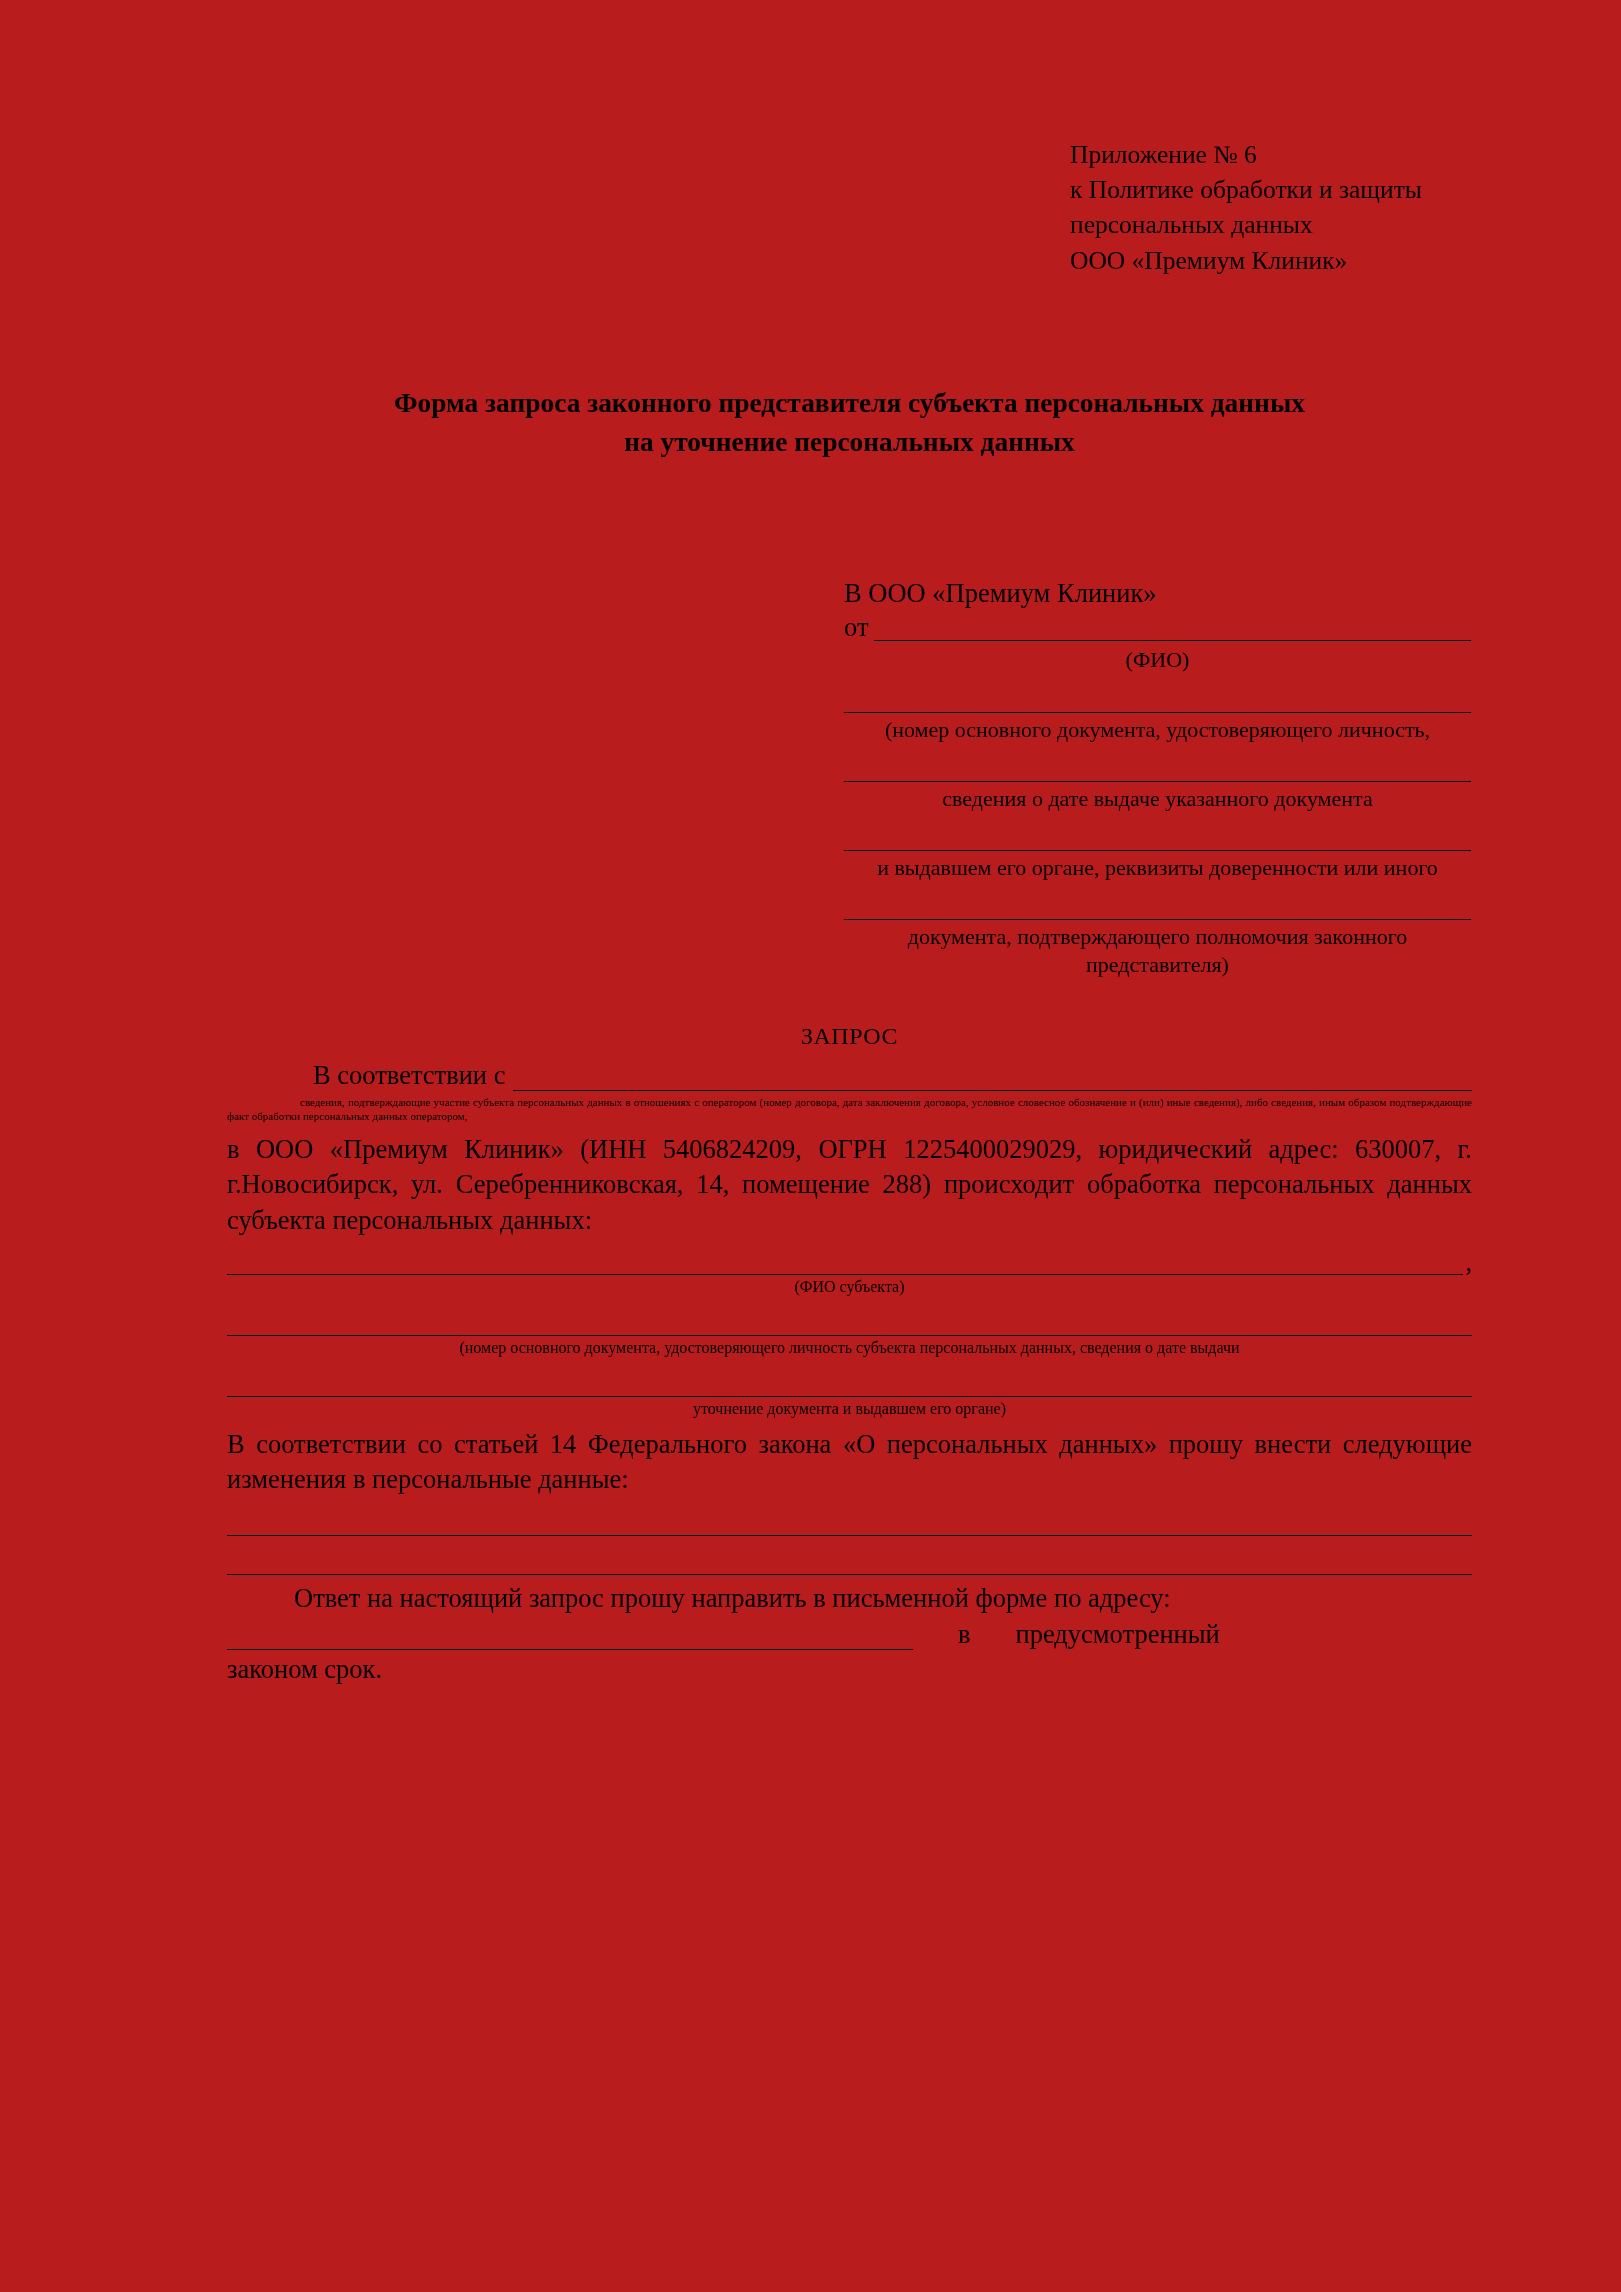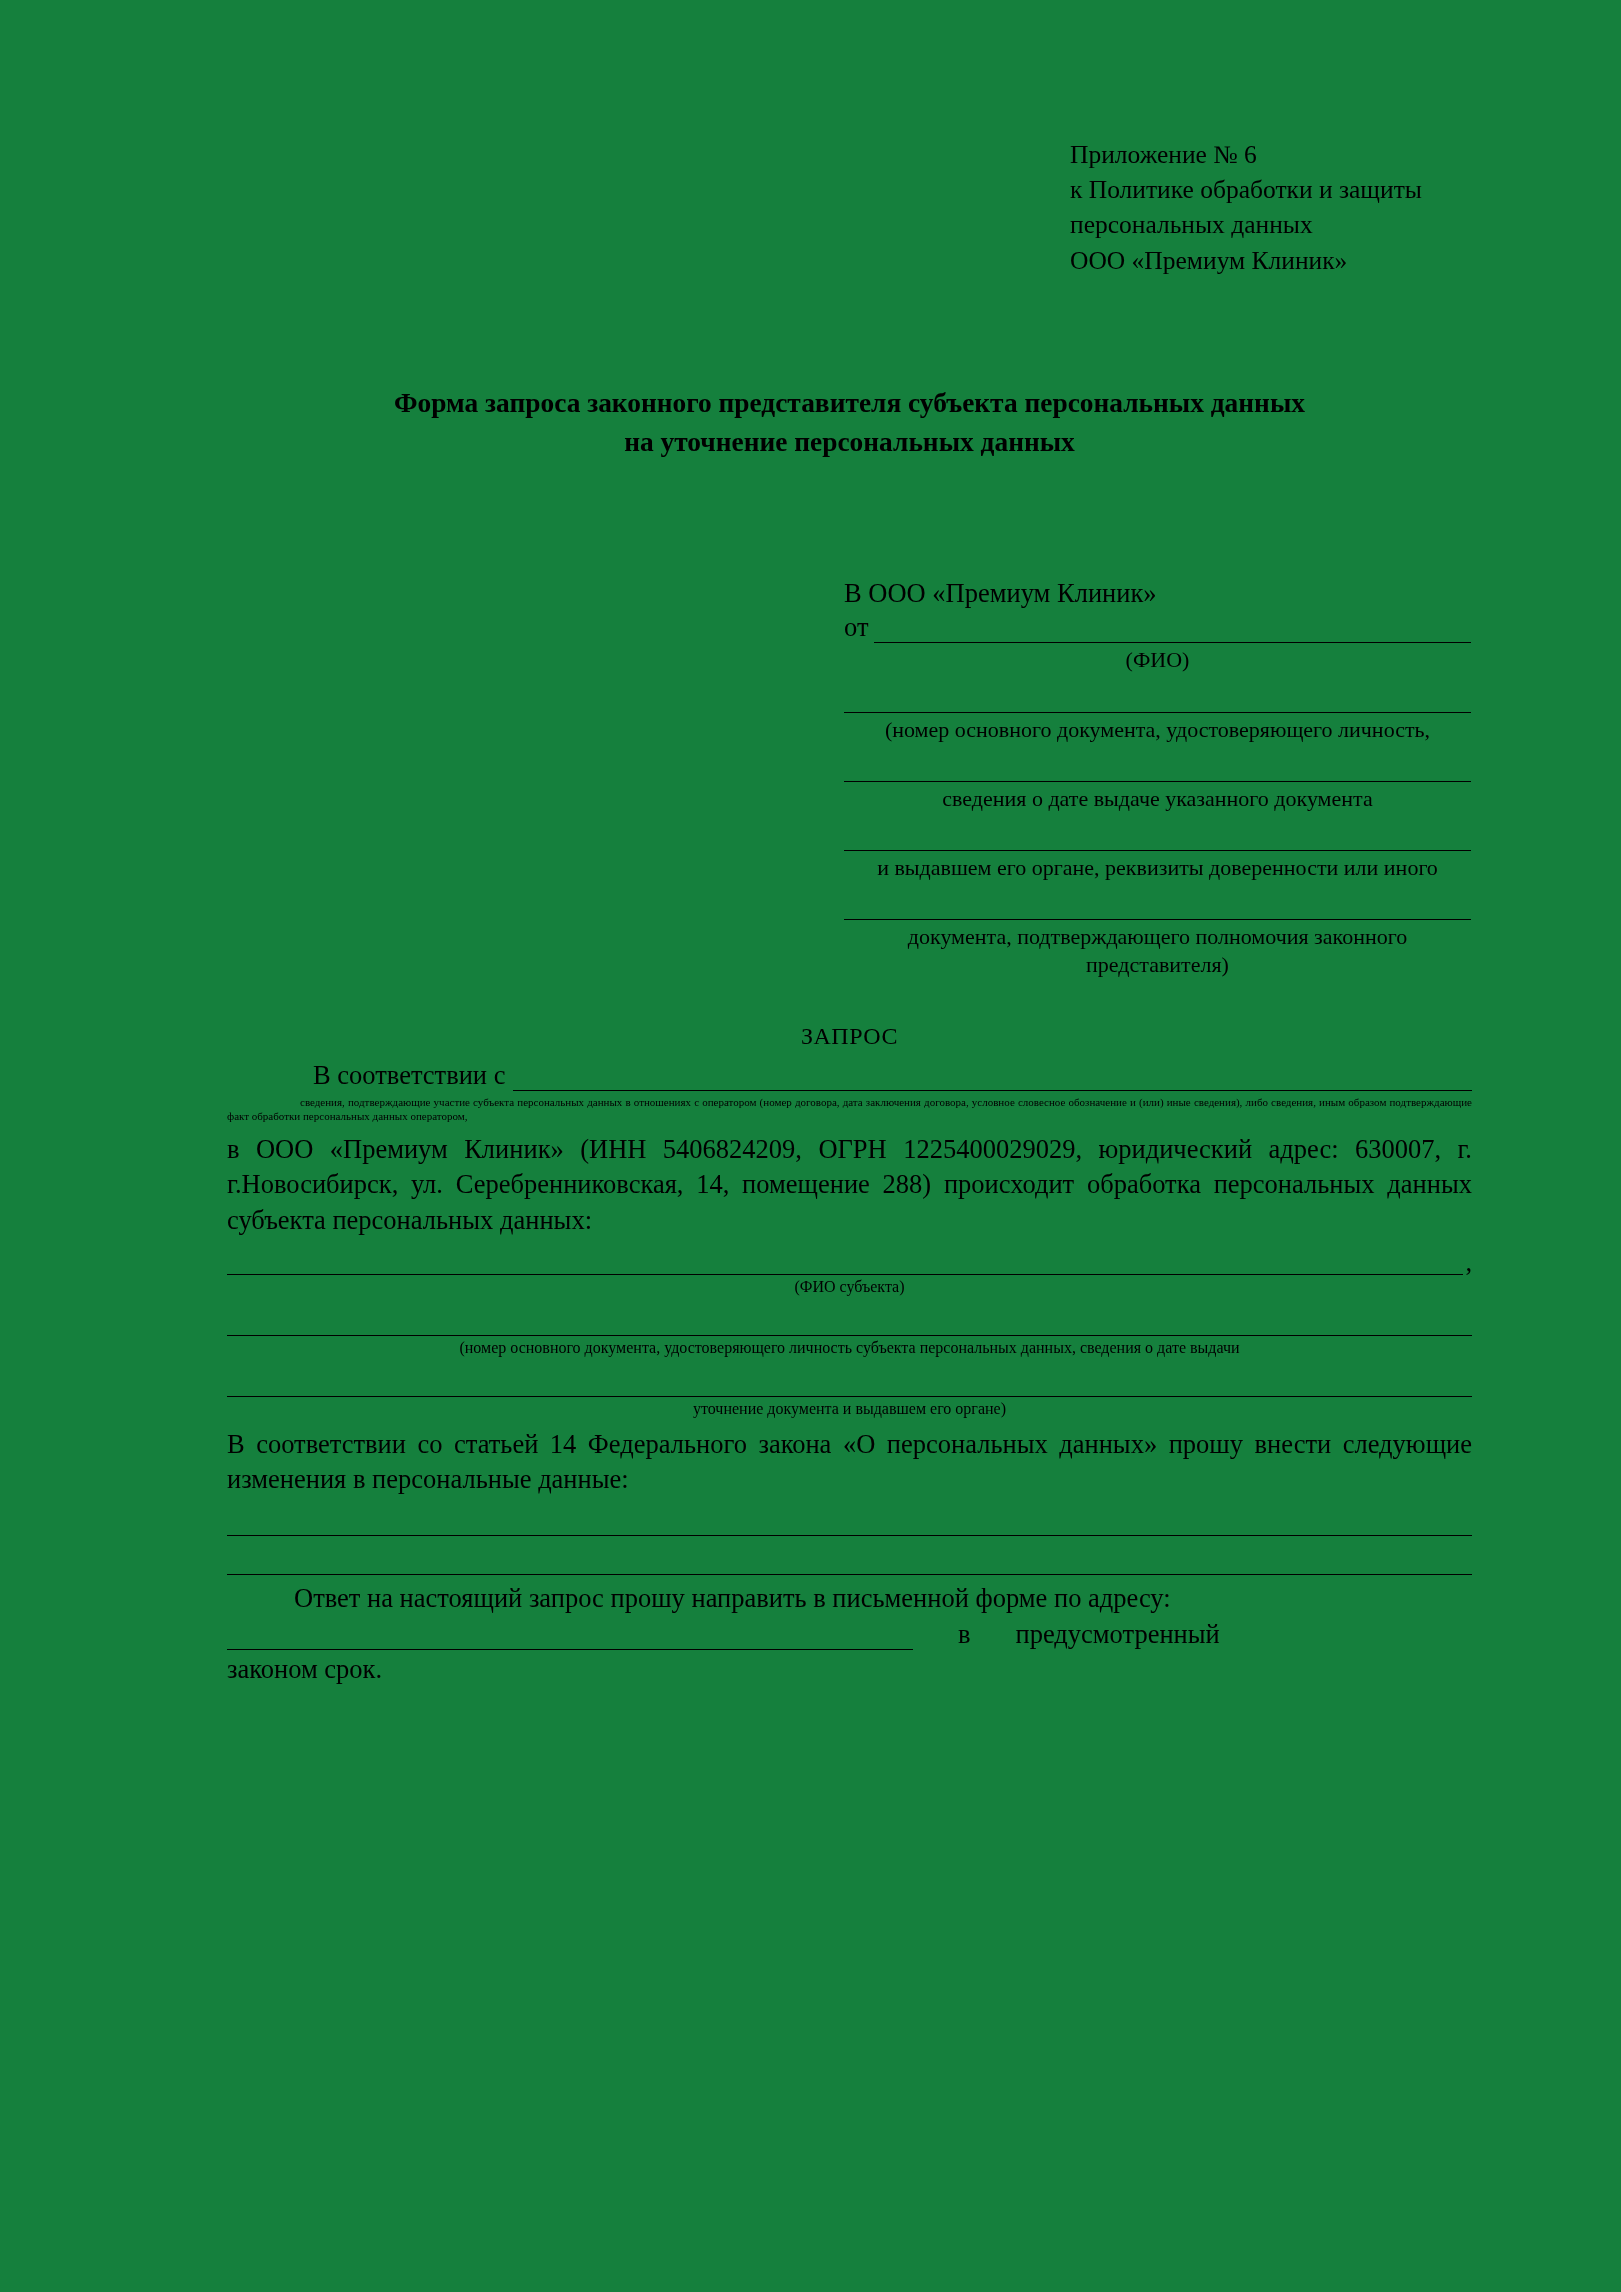--- a/index.html
+++ b/index.html
@@ -4,21 +4,21 @@
 <style>
   html, body {
     margin: 0;
     padding: 0;
     background: #ffffff;
   }
   .page {
     position: relative;
     width: 1621px;
     height: 2293px;
-    background: #15803d;
+    background: #b91c1c;
     font-family: "Liberation Serif", serif;
     color: #000000;
     box-sizing: border-box;
   }
   .content {
     position: absolute;
     left: 227px;
     top: 137px;
     width: 1245px;
   }
@@ -46,21 +46,21 @@
   
   .addressee {
     margin-top: 116px;
     margin-left: 617px;
     width: 627px;
     font-size: 26.5px;
   }
   .addressee .org { white-space: nowrap; }
   .addressee .from-row {
     display: flex;
-    align-items: flex-end;
+    align-items: center;
     margin-top: 3.9px;
   }
   .addressee .from-label {
     white-space: nowrap;
     padding-right: 5.9px;
   }
   .fill {
     flex: 1 1 auto;
     border-bottom: 1.5px solid #000;
     height: 25.5px;

